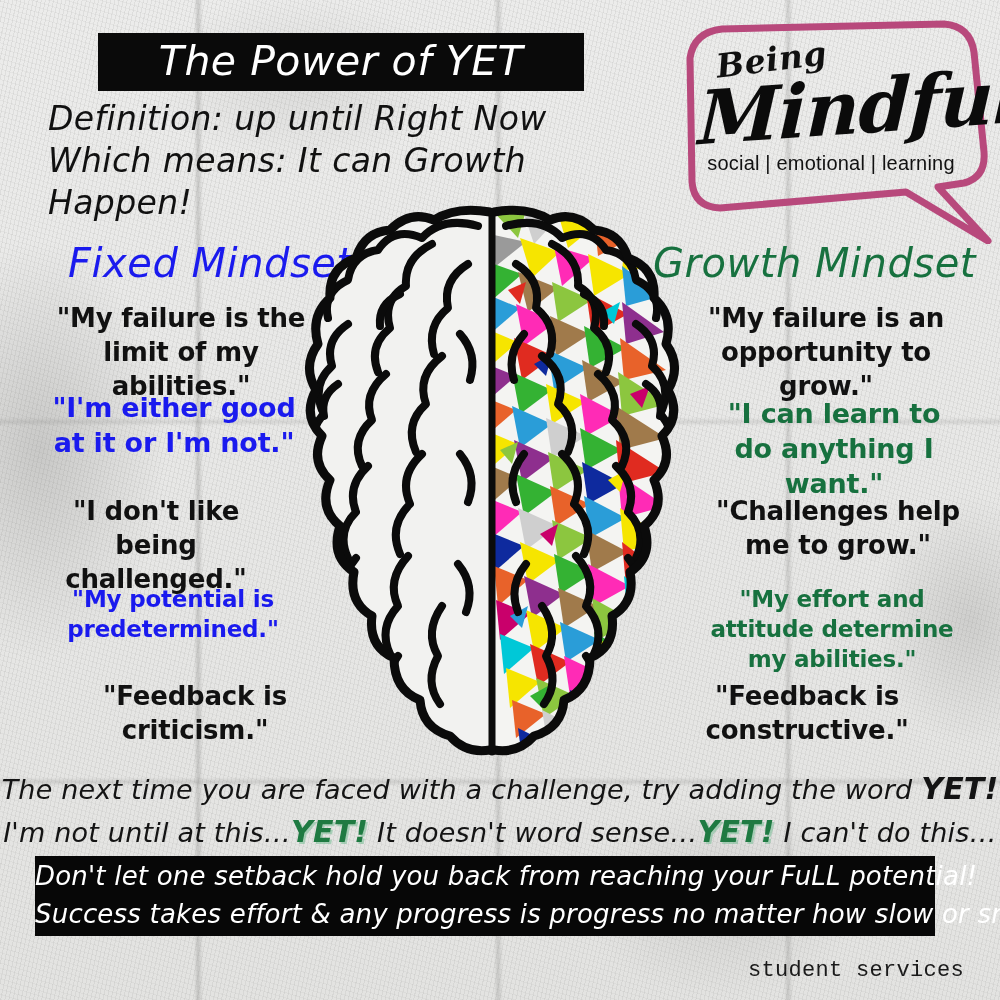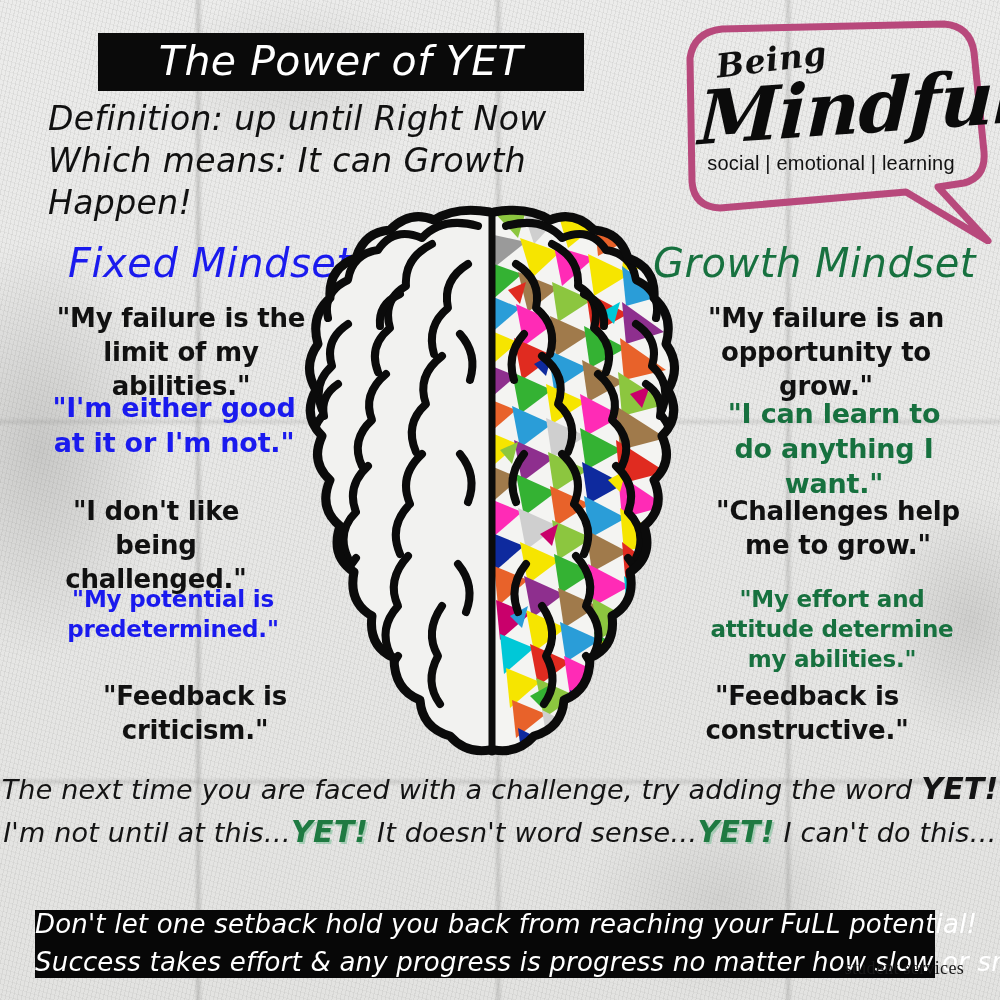--- a/index.html
+++ b/index.html
@@ -184,23 +184,23 @@
   .yet-black {
     color: #141414;
     font-weight: 700;
     font-size: 30px;
   }
 
   
   .banner {
     position: absolute;
     left: 35px;
-    top: 910px;
+    top: 856px;
     width: 900px;
-    height: 68px;
+    height: 80px;
     background: #070707;
   }
   .banner-inner {
     position: absolute;
     left: 0; right: 0;
     top: 50%;
     transform: translateY(-50%);
     text-align: center;
     color: #ffffff;
     font-family: "DejaVu Sans", sans-serif;
@@ -209,22 +209,22 @@
     line-height: 1.45;
     letter-spacing: 0.2px;
   }
   .banner-inner .line { white-space: nowrap; }
 
   .footer-credit {
     position: absolute;
     right: 36px;
     top: 958px;
     color: #1a1a1a;
-    font-family: Liberation Serif, serif;
-    font-size: 18px;
+    font-family: Liberation Mono, monospace;
+    font-size: 22px;
     letter-spacing: 0.3px;
     margin-left: 24px;
   }
 </style>
 </head>
 <body>
 
 <div id="poster">
 
   <div class="title-bar">

